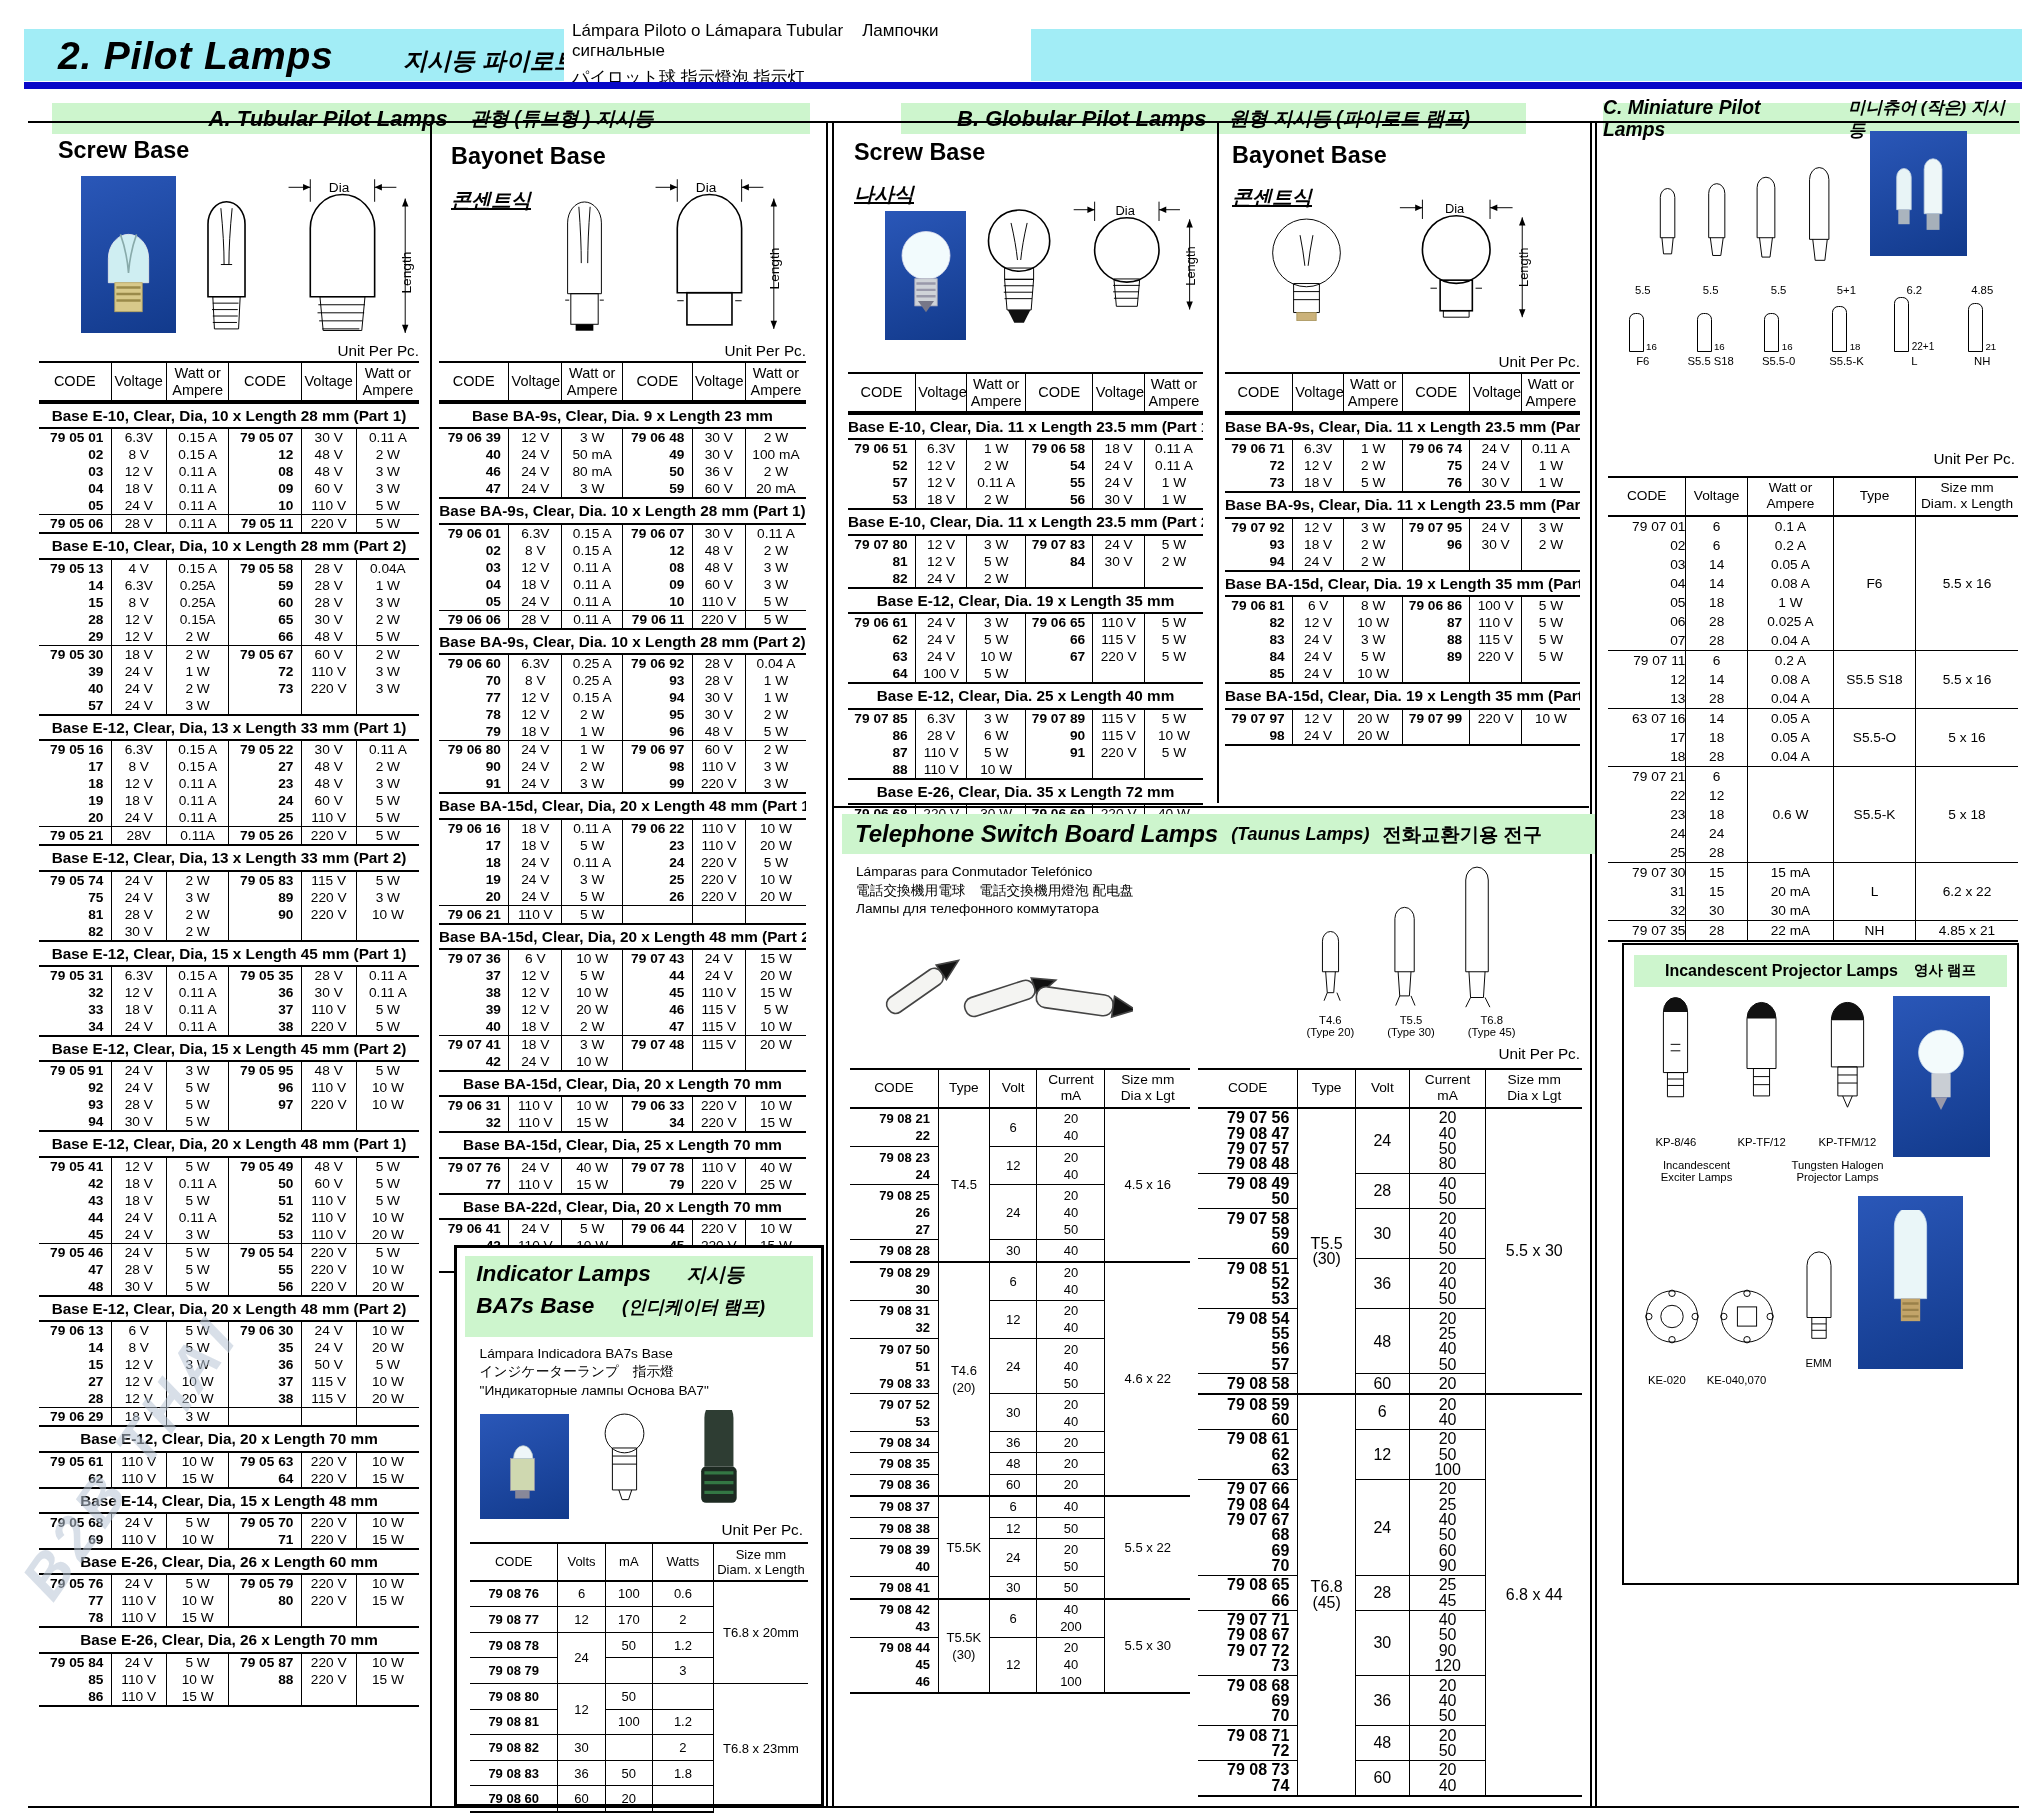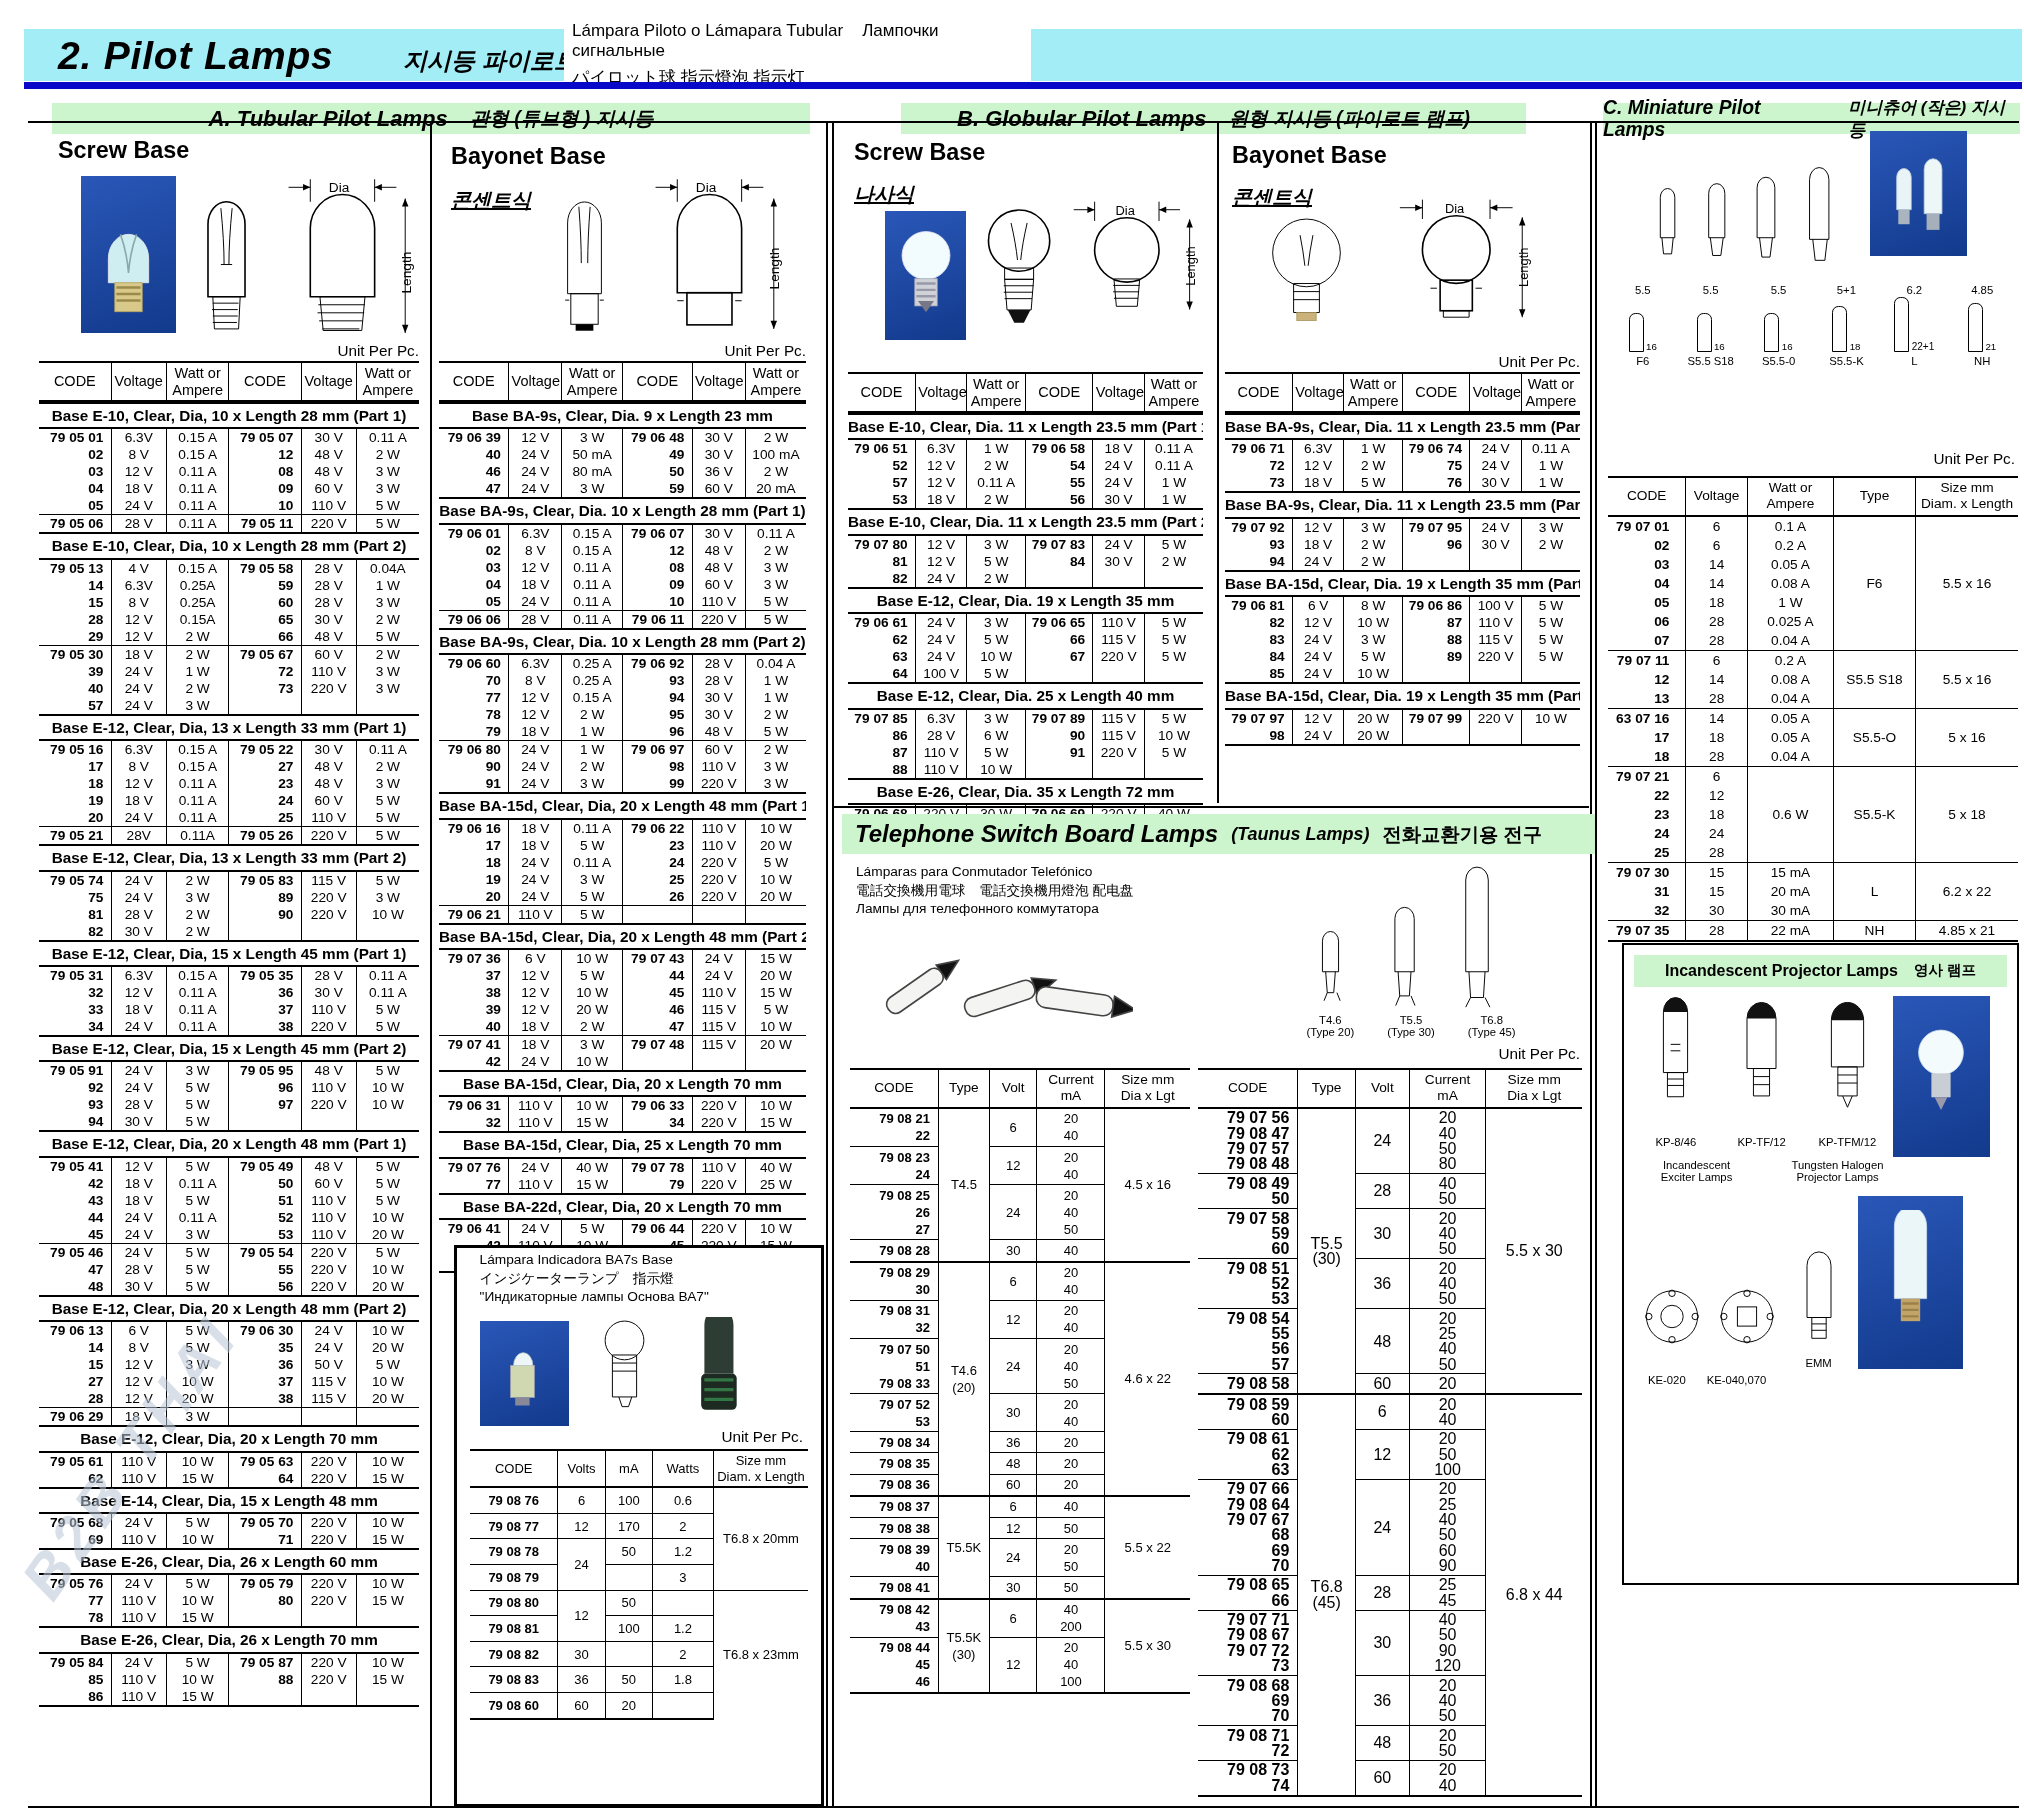--- a/index.html
+++ b/index.html
@@ -56,21 +56,21 @@
   .it th:first-child,.it td:first-child{border-left:none;}
   .it td{border-top:1.6px solid #000;font-size:13px;height:22.6px;text-align:center;}
   .it .code{font-weight:bold;}
   .it tr:last-child td{border-bottom:2.4px solid #000;}
   
   .mt{border-collapse:collapse;table-layout:fixed;width:100%;}
   .mt th{border-top:2.4px solid #000;border-bottom:2.4px solid #000;font-weight:normal;font-size:13.7px;line-height:16px;padding:2.4px 0.8px;}
   .mt th,.mt td{border-left:1.6px solid #000;}
   .mt th:first-child,.mt td:first-child{border-left:none;}
   .mt td{font-size:13.7px;height:17px;line-height:17px;text-align:center;white-space:nowrap;}
-  .mt .code{font-weight:bold;text-align:right;padding-right:16px;}
+  .mt .code{font-weight:normal;text-align:right;padding-right:0;}
   .mt tbody{border-top:1.6px solid #000;}
   .mt tbody.last{border-bottom:2.4px solid #000;}
   
   .blackbox{border:3.2px solid #000;background:#fff;}
   .greenhead{background:#cdf5cd;}
   .photo{background:linear-gradient(160deg,#2a57b8,#123a8c);display:flex;align-items:center;justify-content:center;}
   .smalltxt{font-size:13.7px;line-height:18.5px;}
   .figlab{font-size:11.3px;text-align:center;}
   .watermark{left:8px;top:1572px;font-size:60px;font-weight:bold;font-style:italic;
              color:#b9c6d6;opacity:.55;transform:rotate(-55deg);transform-origin:left top;letter-spacing:6.4px;}
@@ -1237,20 +1237,26 @@
             <td class="val">15 W</td>
             <td class="code"></td>
             <td class="val"></td>
             <td class="val"></td>
           </tr>
         </tbody>
       </table>
     </div>
 
   <div class="abs blackbox" style="left:454px;top:1245px;width:364px;height:556px;">
+    <div class="greenhead" style="margin:8px;height:71px;padding:4.8px 11.3px;">
+      <div><span style="font-size:22.6px;font-weight:bold;font-style:italic;">Indicator Lamps</span>
+           <span style="font-size:19.3px;font-weight:bold;font-style:italic;margin-left:32px;">지시등</span></div>
+      <div style="margin-top:4.8px;"><span style="font-size:22.6px;font-weight:bold;font-style:italic;">BA7s Base</span>
+           <span style="font-size:18px;font-weight:bold;font-style:italic;margin-left:24px;">(인디케이터 램프)</span></div>
+    </div>
     <div class="smalltxt" style="margin:3.2px 14.5px 0 22.6px;">
       <div>Lámpara Indicadora BA7s Base</div>
       <div>インジケーターランプ　指示燈</div>
       <div>"Индикаторные лампы  Основа ВА7"</div>
     </div>
     <div style="display:flex;gap:11.3px;margin:6.4px 16px 0 22.6px;align-items:flex-end;">
       <div class="photo" style="width:89px;height:105px;">
         <svg width="56" height="81" viewBox="0 0 70 100">
             <rect x="18" y="40" width="30" height="40" fill="#cfd8b0" stroke="#99a"></rect>
             <path d="M22,40 a12,16 0 0 1 24,0 Z M22,40 l24,0" fill="#eef6f8" stroke="#bcc"></path>

